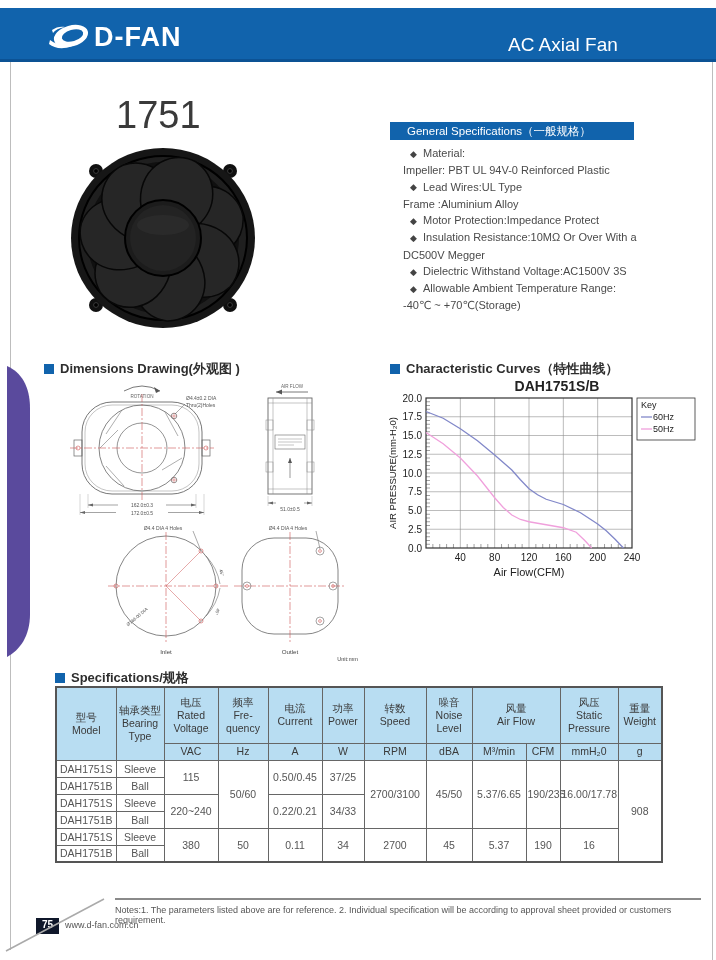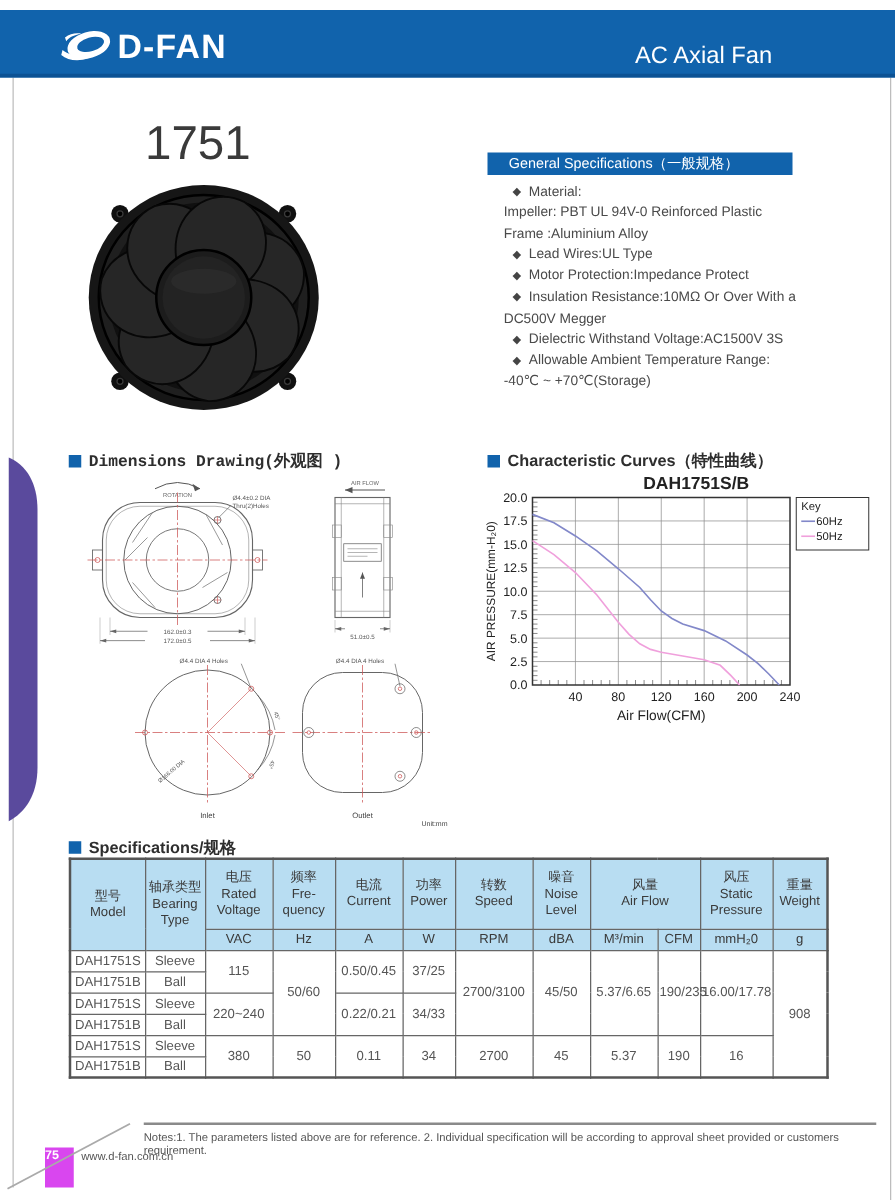--- a/index.html
+++ b/index.html
@@ -33,21 +33,21 @@
   .gs-list { position:absolute; left:390px; top:145px; width:312px;
     font-size:11px; color:#4a4a4a; line-height:16.6px; }
   .gs-item { padding-left:13px; }
   .gs-item.bulleted { padding-left:0;margin-left:20px; }
   .gs-bullet { display:inline-block; width:13px; font-size:9px; vertical-align:0.5px; color:#444; }
 
   
   .section-heading { position:absolute; display:flex; align-items:center; gap:6px;
     font-size:13px; font-weight:600; color:#2e2e2e; }
   .blue-square { width:10px; height:10px; background:#1163ac; flex:0 0 auto; }
-  .h-dims   { left:55px;  top:360px;font-family:Liberation Mono, monospace; }
+  .h-dims   { left:44px;  top:360px; }
   .h-curves { left:390px; top:360px; }
   .h-specs  { left:55px;  top:669px; }
 
   
   .drawing { position:absolute; }
   .d-front  { left:62px;  top:378px; }
   .d-side   { left:244px; top:380px; }
   .d-holes  { left:58px;  top:520px; }
   .drawing text { font-family:"Liberation Sans",sans-serif; }
 
@@ -61,23 +61,23 @@
     vertical-align:middle; padding:0 1px; }
   .spec-table thead th { background:#b8ddf2; font-weight:normal;
     font-size:10.5px; line-height:1.25; color:#3a3a3a; }
   .th-top th { height:56px; }
   .th-units th { height:17px; }
   .spec-table tbody td { font-size:10.5px; color:#555; height:17px; background:#fff; }
 
   
   .footer-rule { position:absolute; left:115px; top:898px; width:586px; height:2px; background:#8a8a8a; }
   .notes { position:absolute; left:115px; top:905px; width:590px; font-size:9px; color:#555; }
-  .page-num { position:absolute; left:36px; top:918px; width:23px; height:32px;
-    background:#d946ef; color:#fff; font-size:10px; font-weight:bold;
-    line-height:14px; }
+  .page-num { position:absolute; left:36px; top:918px; width:23px; height:16px;
+    background:#0f172a; color:#fff; font-size:10px; font-weight:bold;
+    text-align:center; line-height:14px; }
   .website { position:absolute; left:65px; top:920px; font-size:9px; color:#555; }
   .corner-svg { position:absolute; left:0; top:893px; }
 </style>
 </head>
 <body>
 
 <div class="border-left"></div>
 <div class="border-right"></div>
 
 <div class="header">
@@ -130,22 +130,22 @@
     <circle r="38" fill="#1c1c1c" stroke="#000" stroke-width="2"></circle>
     <circle r="33" fill="#232323"></circle>
     <ellipse rx="26" ry="10" cy="-13" fill="#2e2e2e" opacity="0.7"></ellipse>
   </g>
 </svg>
 
 <div class="gs-titlebar">General Specifications（一般规格）</div>
 <div class="gs-list">
     <div class="gs-item bulleted"><span class="gs-bullet">◆</span><span>Material:</span></div>
     <div class="gs-item"><span>Impeller: PBT UL 94V-0 Reinforced Plastic</span></div>
+    <div class="gs-item bulleted"><span class="gs-bullet">◆</span><span>Lead Wires:UL Type</span></div>
     <div class="gs-item"><span>Frame :Aluminium Alloy</span></div>
-    <div class="gs-item bulleted"><span class="gs-bullet">◆</span><span>Lead Wires:UL Type</span></div>
     <div class="gs-item bulleted"><span class="gs-bullet">◆</span><span>Motor Protection:Impedance Protect</span></div>
     <div class="gs-item bulleted"><span class="gs-bullet">◆</span><span>Insulation Resistance:10MΩ Or Over With a</span></div>
     <div class="gs-item"><span>DC500V Megger</span></div>
     <div class="gs-item bulleted"><span class="gs-bullet">◆</span><span>Dielectric Withstand Voltage:AC1500V 3S</span></div>
     <div class="gs-item bulleted"><span class="gs-bullet">◆</span><span>Allowable Ambient Temperature Range:</span></div>
     <div class="gs-item"><span>-40℃ ~ +70℃(Storage)</span></div>
   </div>
 
 <div class="section-heading h-dims">
   <span class="blue-square"></span>

